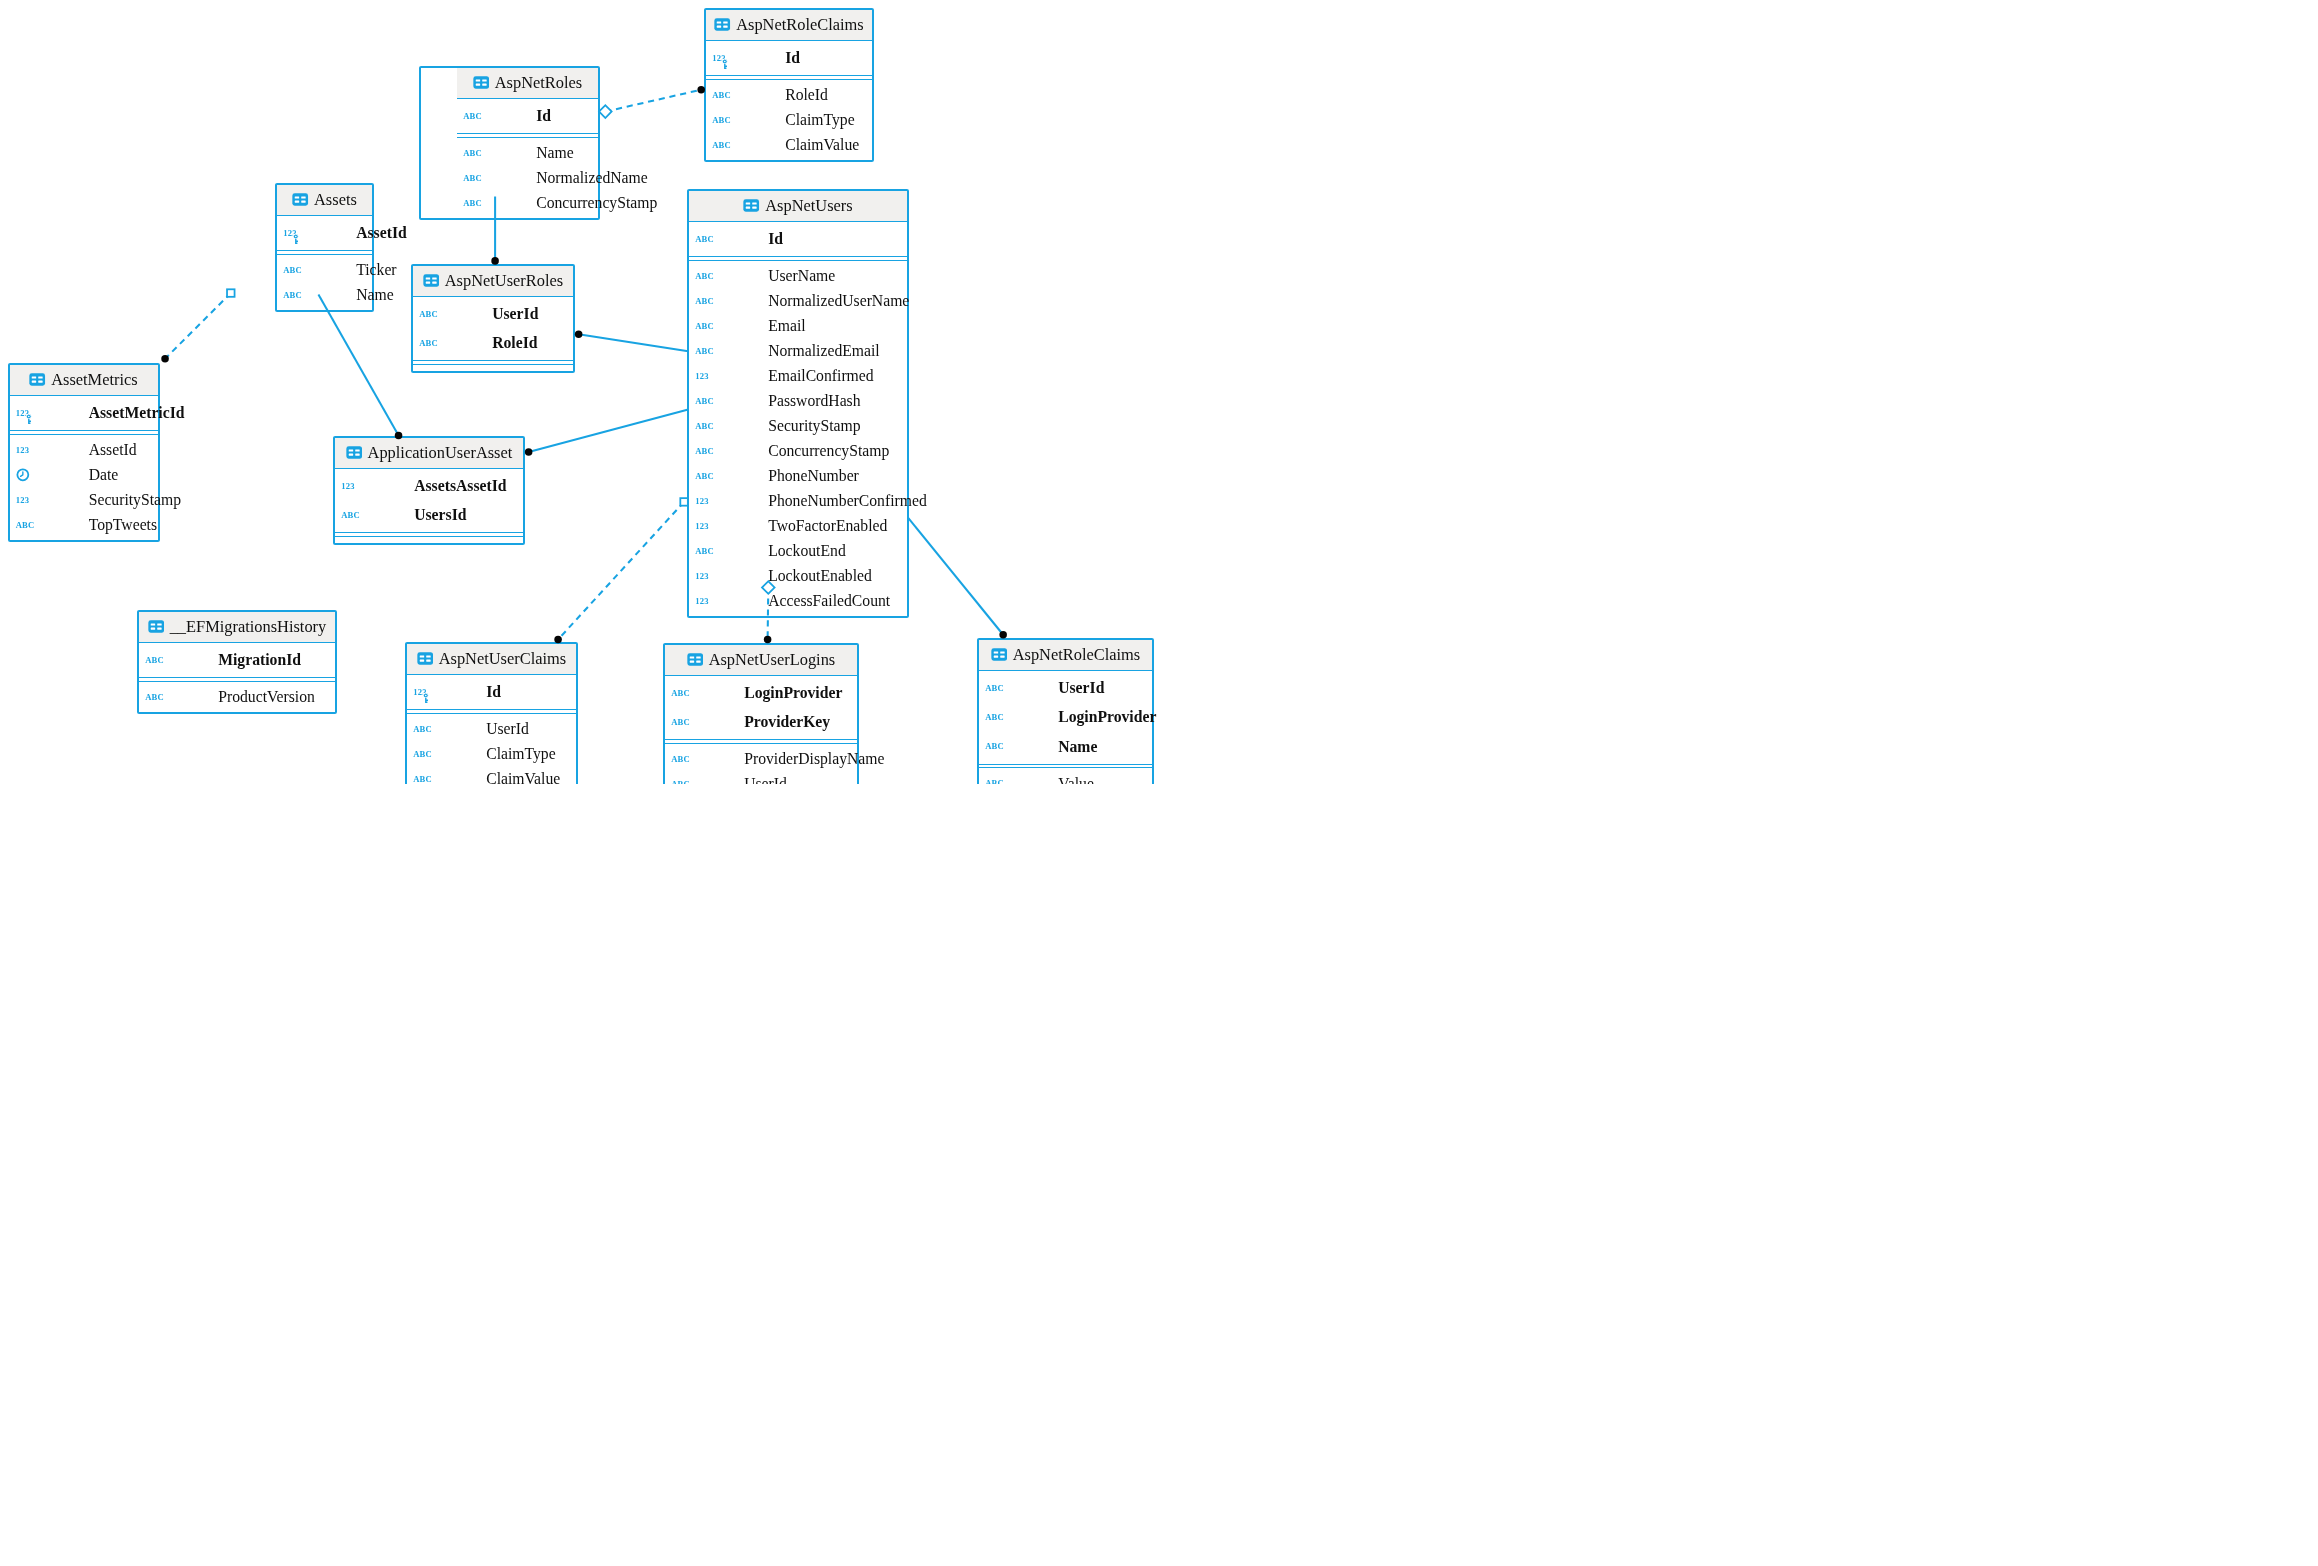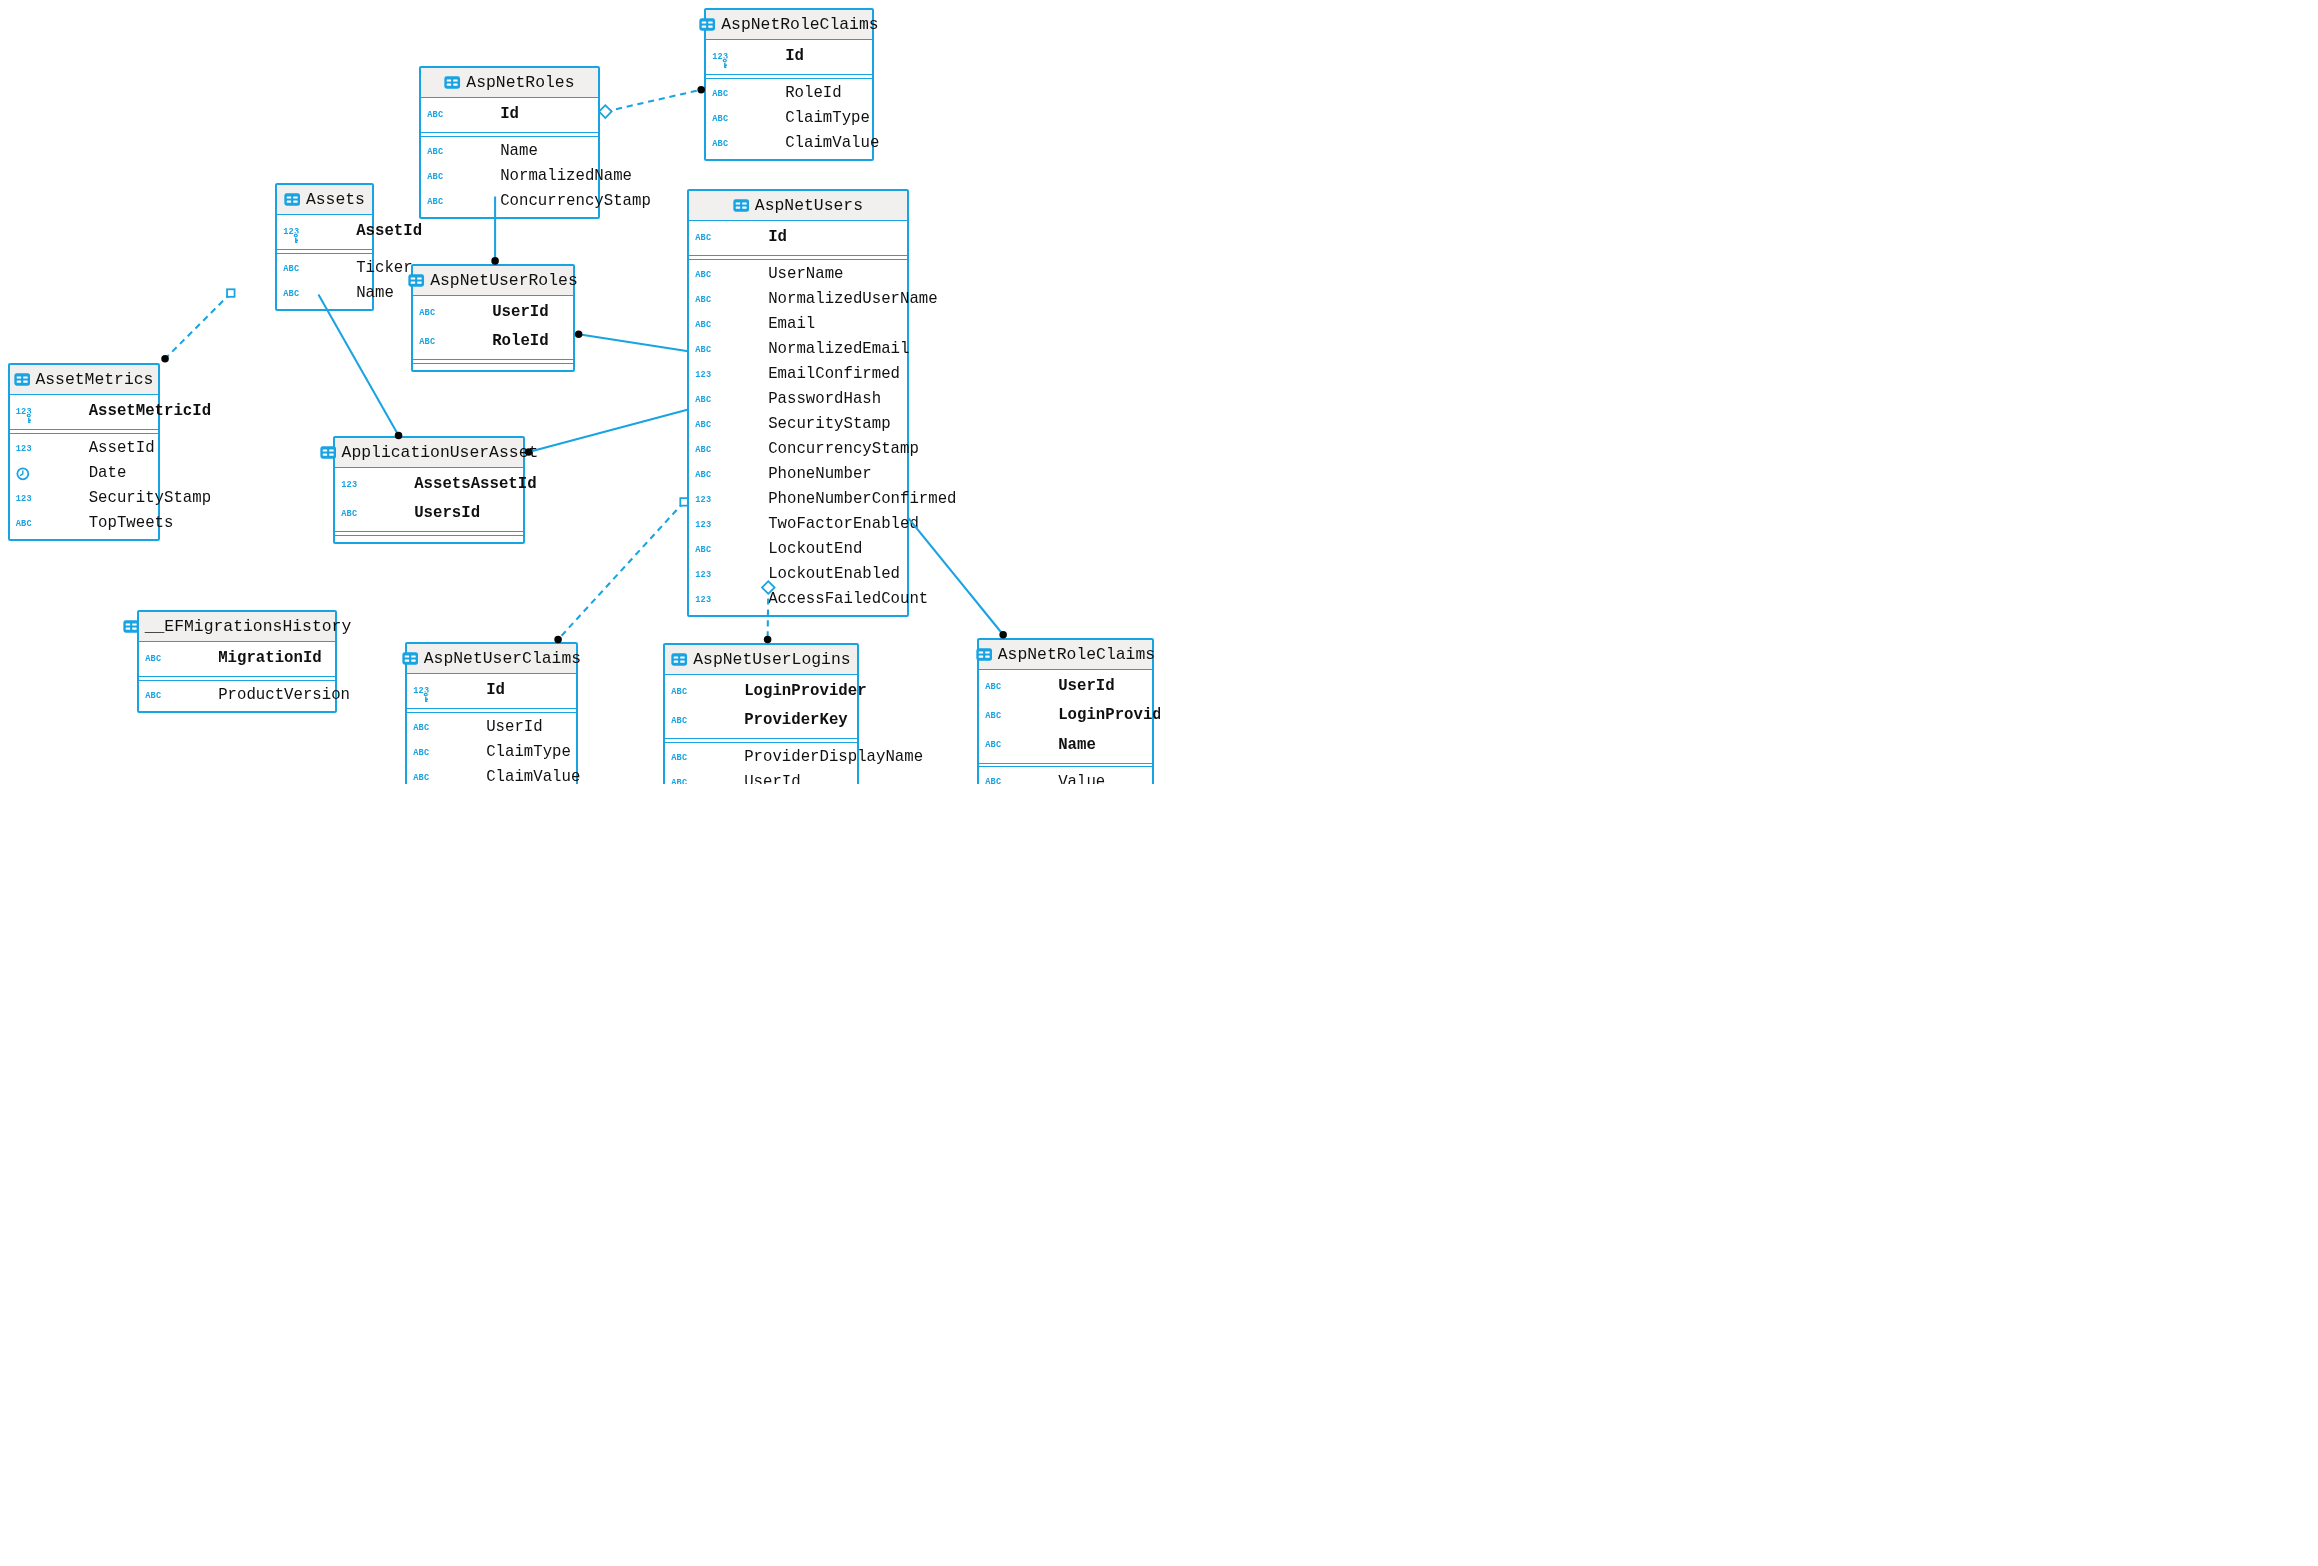--- a/index.html
+++ b/index.html
@@ -1,16 +1,16 @@
 <!DOCTYPE html>
 <html style="font-size:11px"><head>
 <meta charset="utf-8">
 <style>
   html,body{margin:0;padding:0;background:#ffffff;}
-  #diagram{position:relative;font-family:Liberation Mono, monospace;overflow:hidden;}
+  #diagram{position:relative;font-family:Liberation Serif, serif;overflow:hidden;}
   .table{position:absolute;background:#ffffff;border:2.1px solid #18A3E2;border-radius:2.1px;box-sizing:border-box;z-index:1;}
   .thead{display:flex;align-items:center;justify-content:center;gap:5.5px;background:#f1f0ee;border-bottom:1.7px solid #18A3E2;padding:4.8px 4.1px;font-size:16.4px;color:#101010;white-space:nowrap;}
   .tbicon{flex:none;width:16.4px;height:13px;}
   .sec{padding:2.7px 0;}
   .sec.pk{border-bottom:1.7px solid #18A3E2;}
   .secgap{height:2.7px;background:#fff;}
   .sec.fields{border-top:1.7px solid #18A3E2;}
   .sec.fields.empty{height:6.2px;padding:0;}
   .row{display:flex;align-items:center;padding:2.7px 6.2px;font-size:15.7px;color:#101010;line-height:1.25;gap:48px;}
   .row.pkrow{font-weight:700;padding:4.8px 6.2px;}
@@ -54,21 +54,21 @@
         <div class="row">
           <span class="ticon">ABC</span>
           <span class="cname">ClaimType</span>
         </div>
         <div class="row">
           <span class="ticon">ABC</span>
           <span class="cname">ClaimValue</span>
         </div>
       </div>
     </div>
-    <div class="table" style="left: 419px; top: 66px; width: 181px;">
+    <div class="table" style="left: 419px; top: 66px; width: 181px; padding-left: 36px;">
       <div class="thead">
         <svg class="tbicon" viewBox="0 0 24 19">
           <rect x="0.5" y="0.5" width="23" height="18" rx="3.5" fill="#18A3E2"></rect>
           <rect x="4" y="5" width="6.5" height="3.2" rx="0.6" fill="#fff"></rect>
           <rect x="13.5" y="5" width="6.5" height="3.2" rx="0.6" fill="#fff"></rect>
           <rect x="4" y="11" width="6.5" height="3.2" rx="0.6" fill="#fff"></rect>
           <rect x="13.5" y="11" width="6.5" height="3.2" rx="0.6" fill="#fff"></rect>
         </svg>
         <span>AspNetRoles</span>
       </div>

